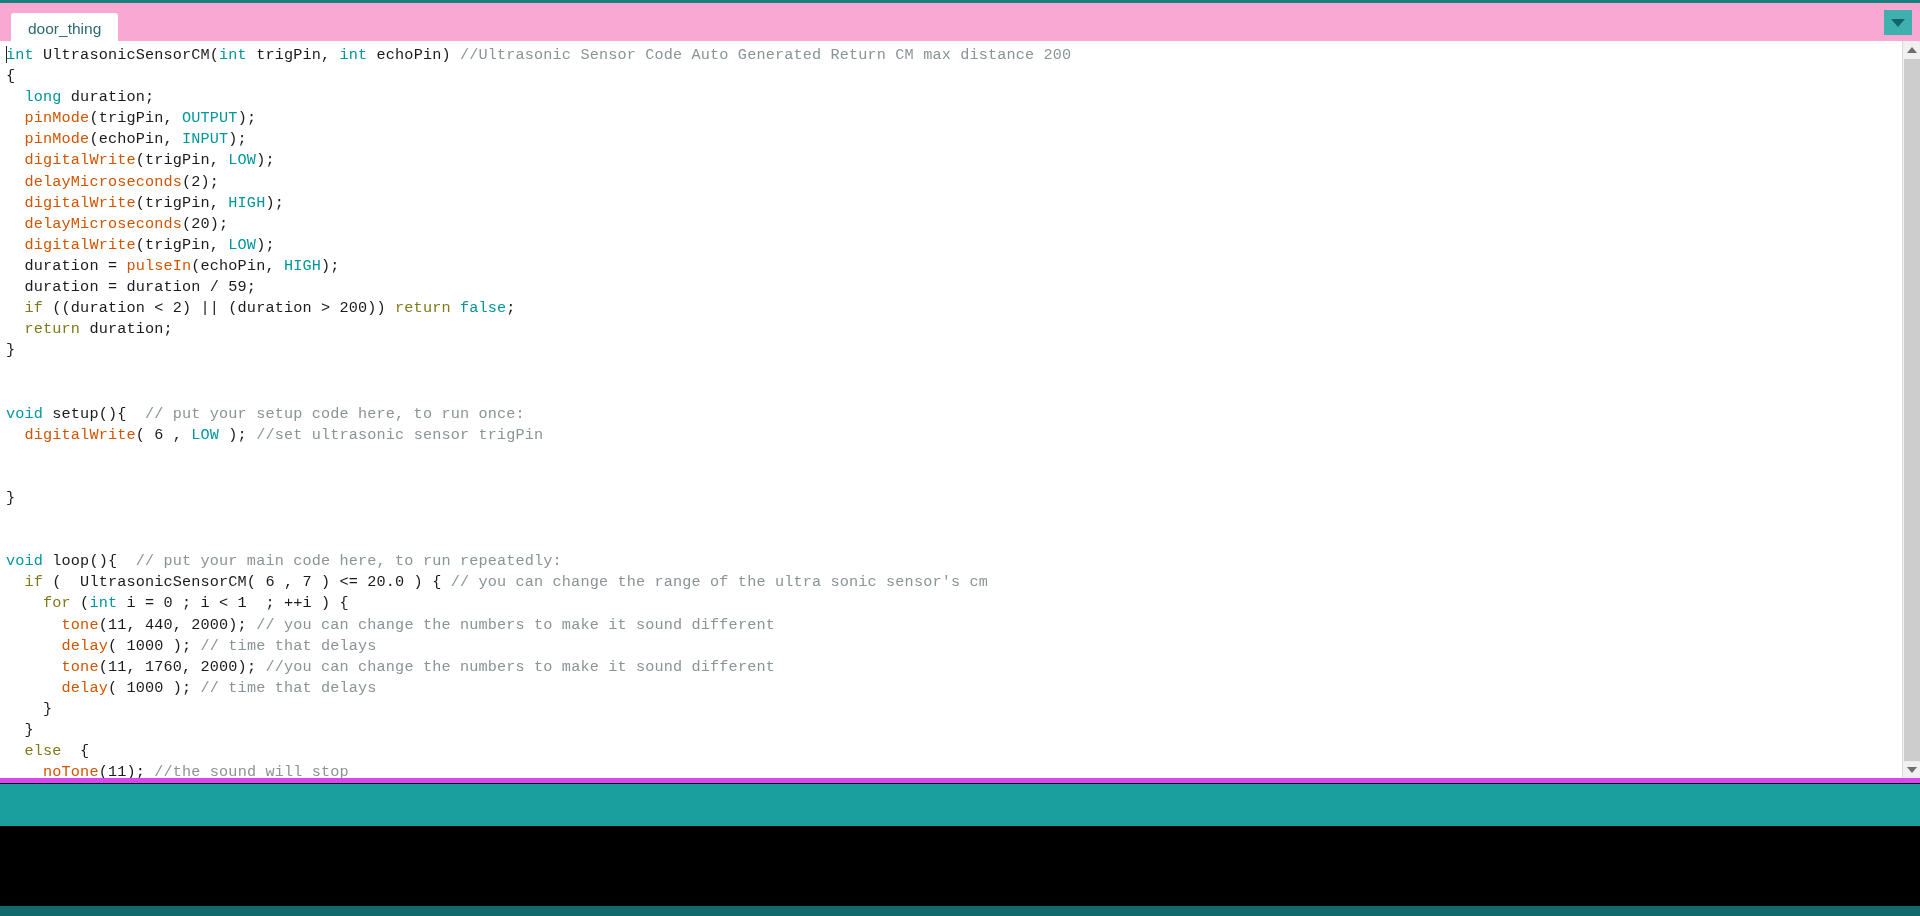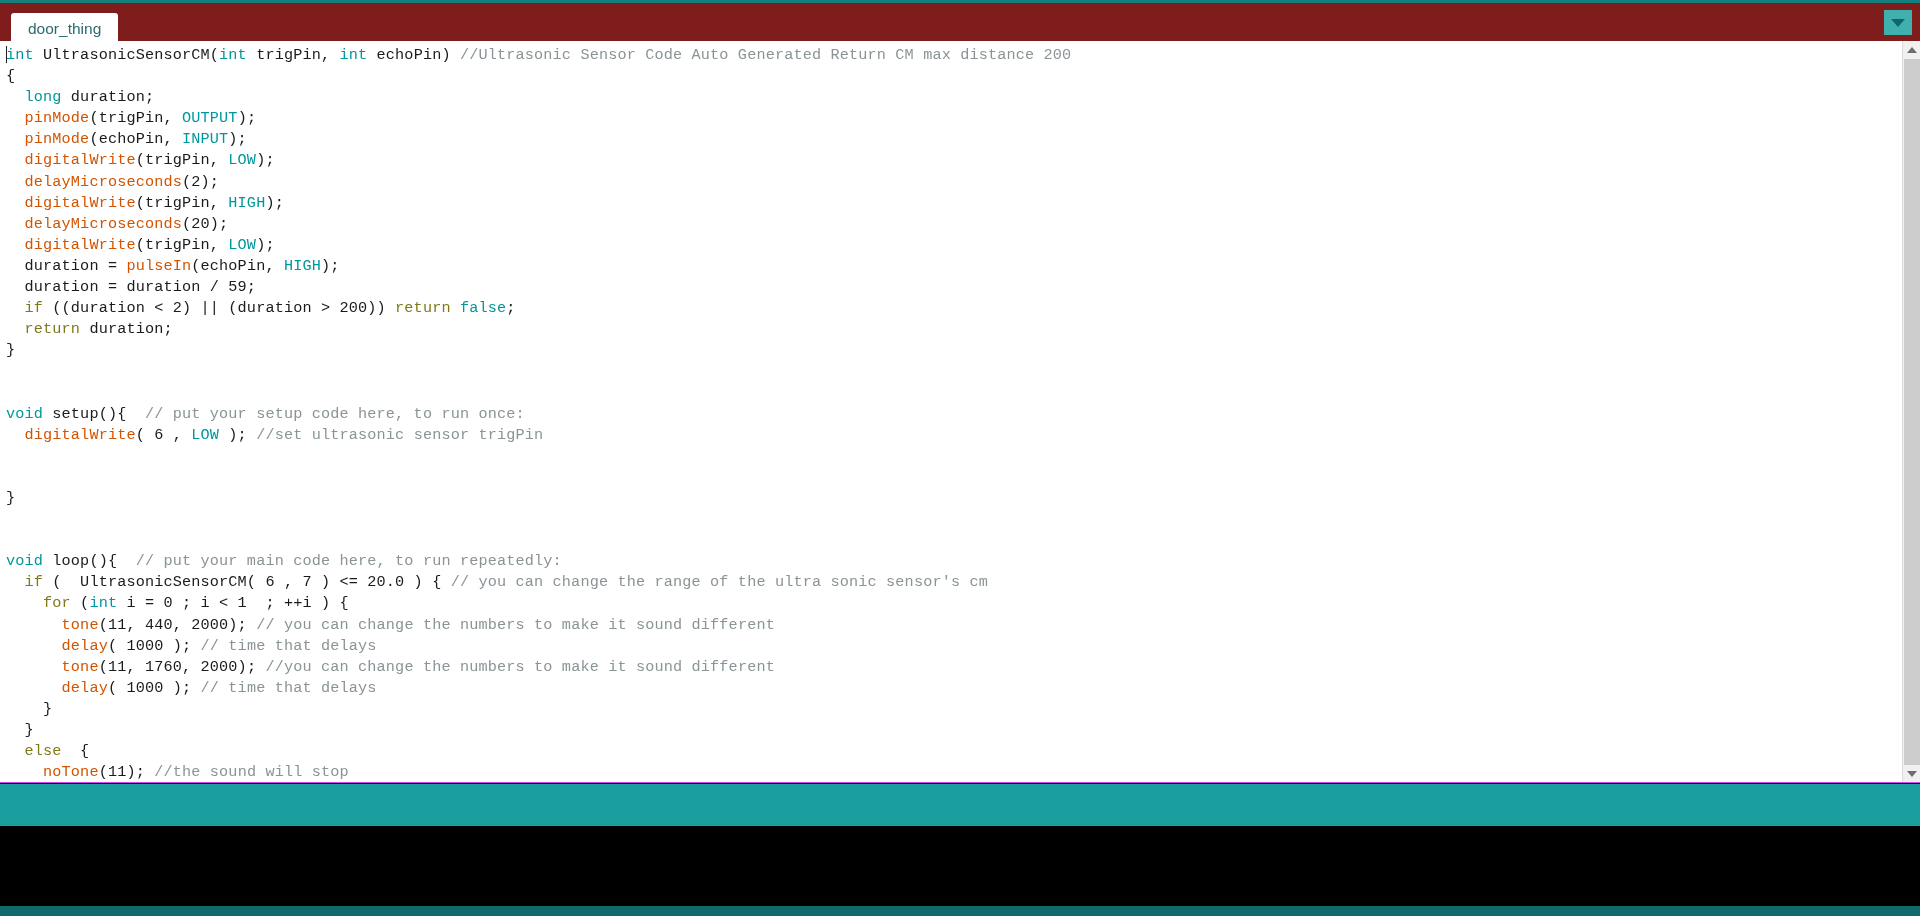--- a/index.html
+++ b/index.html
@@ -19,21 +19,21 @@
     background: #000000;
   }
 
   
   .tabbar {
     position: absolute;
     left: 0;
     top: 0;
     width: 1920px;
     height: 41px;
-    background: #7f1d1d;
+    background: #f9a8d4;
     box-sizing: border-box;
     border-top: 3px solid #16807f;
   }
 
   .tab {
     position: absolute;
     left: 11px;
     top: 10px;
     height: 31px;
     background: #ffffff;
@@ -72,21 +72,21 @@
 
   
   .editor-wrap {
     position: absolute;
     left: 0;
     top: 41px;
     width: 1920px;
     height: 742px;
     background: #f97316;
     box-sizing: border-box;
-    border-bottom: 1px solid #d946ef;
+    border-bottom: 5px solid #d946ef;
   }
 
   .editor {
     position: absolute;
     left: 0;
     top: 0;
     right: 18px;
     bottom: 0;
     overflow: hidden;
     background: #ffffff;

